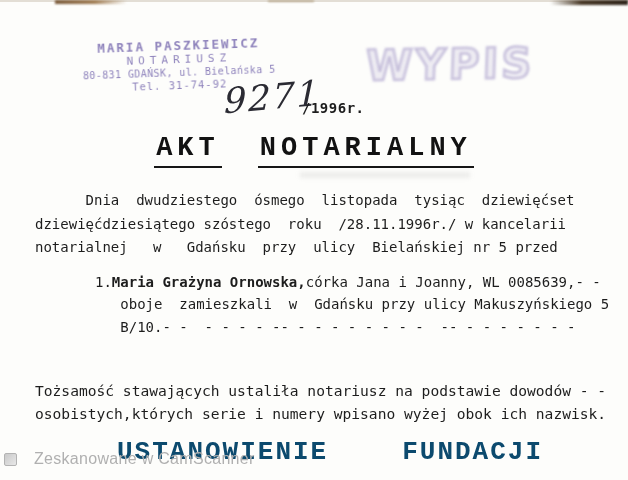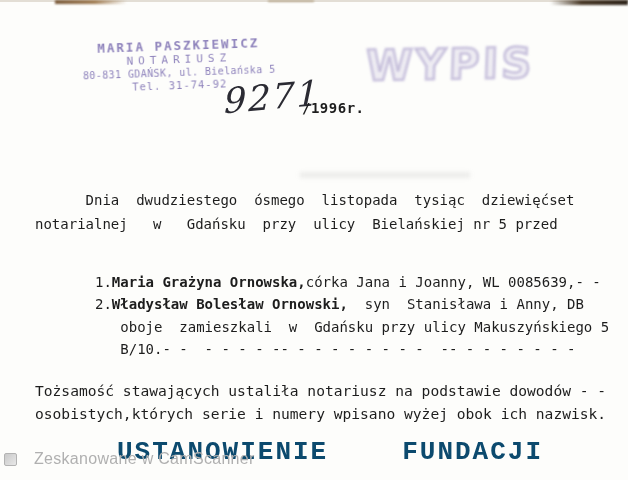--- a/index.html
+++ b/index.html
@@ -95,30 +95,34 @@
     <div class="ns-l4">Tel. 31-74-92</div>
   </div>
 
   <div class="wypis-stamp">WYPIS</div>
 
   <div class="rep-row">
     <span class="rep-number">9271</span>
     <span class="rep-year">/1996r.</span>
   </div>
 
+  <div class="title">
+    <span class="title-word">AKT</span>
+    <span class="title-word">NOTARIALNY</span>
+  </div>
   <div class="title-smudge"></div>
 
   <div class="para p1">
     <div class="line">      Dnia  dwudziestego  ósmego  listopada  tysiąc  dziewięćset</div>
+    <div class="line">dziewięćdziesiątego szóstego  roku  /28.11.1996r./ w kancelarii</div>
     <div class="line">notarialnej   w   Gdańsku  przy  ulicy  Bielańskiej nr 5 przed</div>
   </div>
 
   <div class="para appearers">
     <div class="line"><span>1.</span><span class="name-bold">Maria Grażyna Ornowska,</span><span>córka Jana i Joanny, WL 0085639,- -</span></div>
-    <div class="line"><span>2.</span><span class="name-bold">Władysław Bolesław Ornowski,</span><span>  syn  Stanisława i Anny, DB</span></div>
     <div class="line">   oboje  zamieszkali  w  Gdańsku przy ulicy Makuszyńskiego 5</div>
     <div class="line">   B/10.- -  - - - - -- - - - - - - - -  -- - - - - - - -</div>
   </div>
 
   <div class="para p2">
     <div class="line">Tożsamość stawających ustaliła notariusz na podstawie dowodów - -</div>
     <div class="line">osobistych,których serie i numery wpisano wyżej obok ich nazwisk.</div>
   </div>
 
   <div class="heading2">

